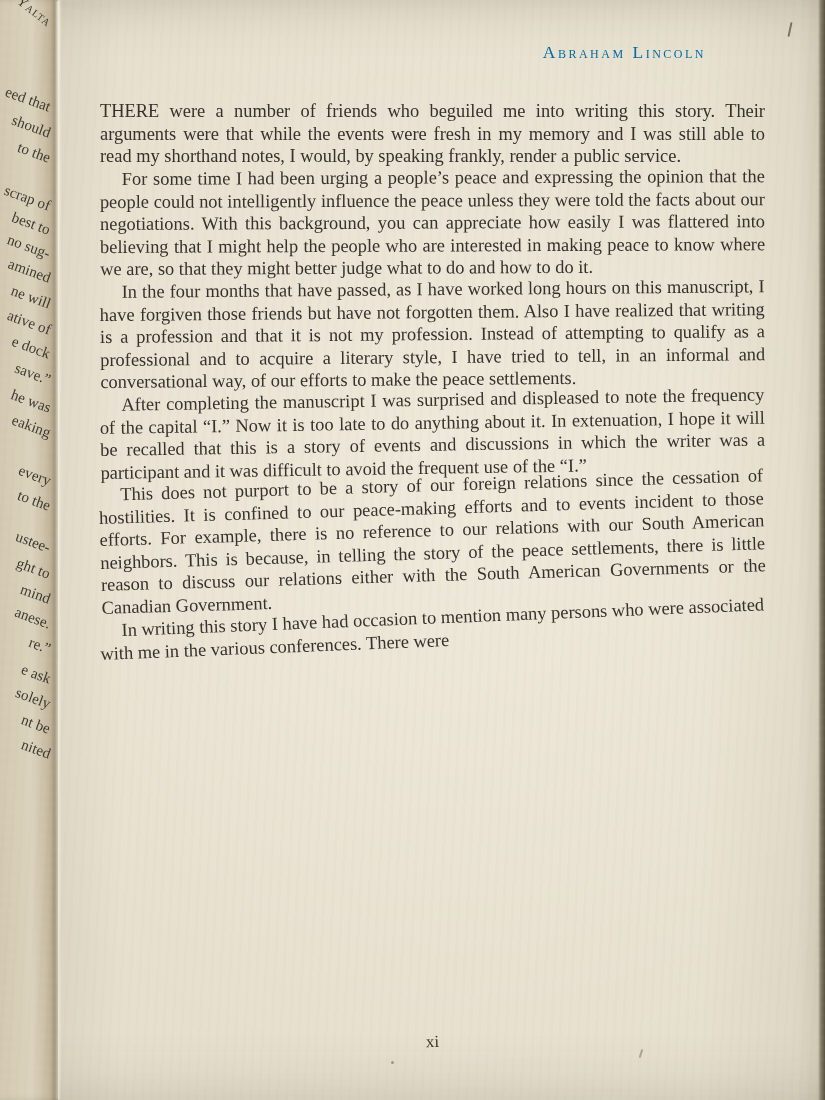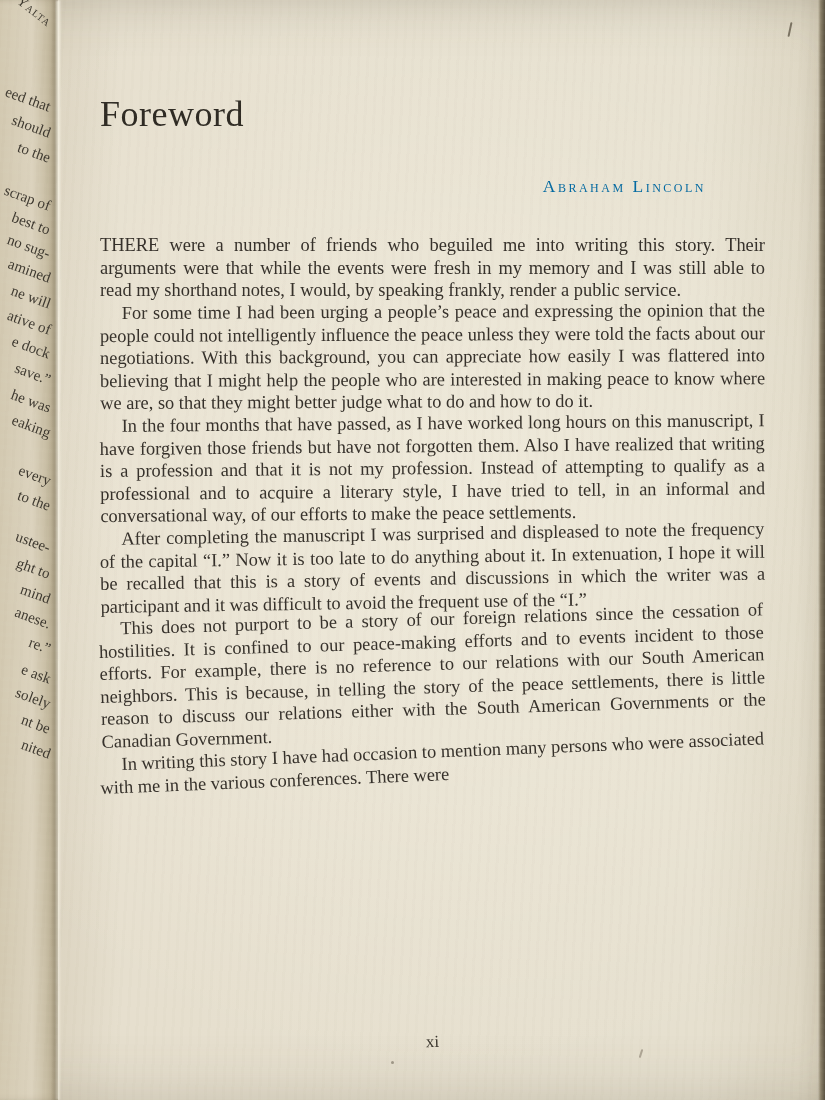--- a/index.html
+++ b/index.html
@@ -127,21 +127,20 @@
       <span class="fragment" style="top: 617px; transform: rotate(20deg);">anese.</span>
       <span class="fragment" style="top: 642px; transform: rotate(20deg);">re.”</span>
       <span class="fragment" style="top: 672px; transform: rotate(20deg);">e ask</span>
       <span class="fragment" style="top: 697px; transform: rotate(20deg);">solely</span>
       <span class="fragment" style="top: 722px; transform: rotate(20deg);">nt be</span>
       <span class="fragment" style="top: 747px; transform: rotate(20deg);">nited</span>
     </div>
   <div class="gutter-highlight"></div>
 
   <div class="text-column">
-    <div class="heading">Foreword</div>
 
     <div class="epigraph">
       <div class="attribution">Abraham Lincoln</div>
     </div>
 
     <div class="paragraphs">
       <p class="p0">THERE were a number of friends who beguiled me into writing this story. Their arguments were that while the events were fresh in my memory and I was still able to read my shorthand notes, I would, by speaking frankly, render a public service.</p>
       <p class="p1">For some time I had been urging a people’s peace and expressing the opinion that the people could not intelligently influence the peace unless they were told the facts about our negotiations. With this background, you can appreciate how easily I was flattered into believing that I might help the people who are interested in making peace to know where we are, so that they might better judge what to do and how to do it.</p>
       <p class="p2">In the four months that have passed, as I have worked long hours on this manuscript, I have forgiven those friends but have not forgotten them. Also I have realized that writing is a profession and that it is not my profession. Instead of attempting to qualify as a professional and to acquire a literary style, I have tried to tell, in an informal and conversational way, of our efforts to make the peace settlements.</p>
       <p class="p3">After completing the manuscript I was surprised and displeased to note the frequency of the capital “I.” Now it is too late to do anything about it. In extenuation, I hope it will be recalled that this is a story of events and discussions in which the writer was a participant and it was difficult to avoid the frequent use of the “I.”</p>

